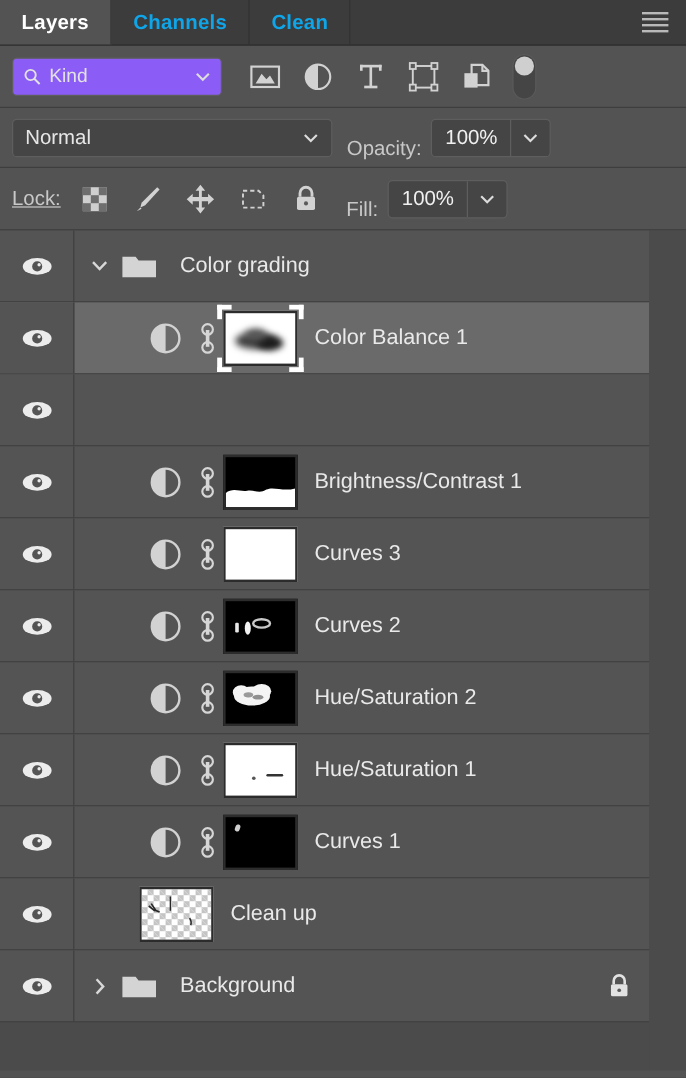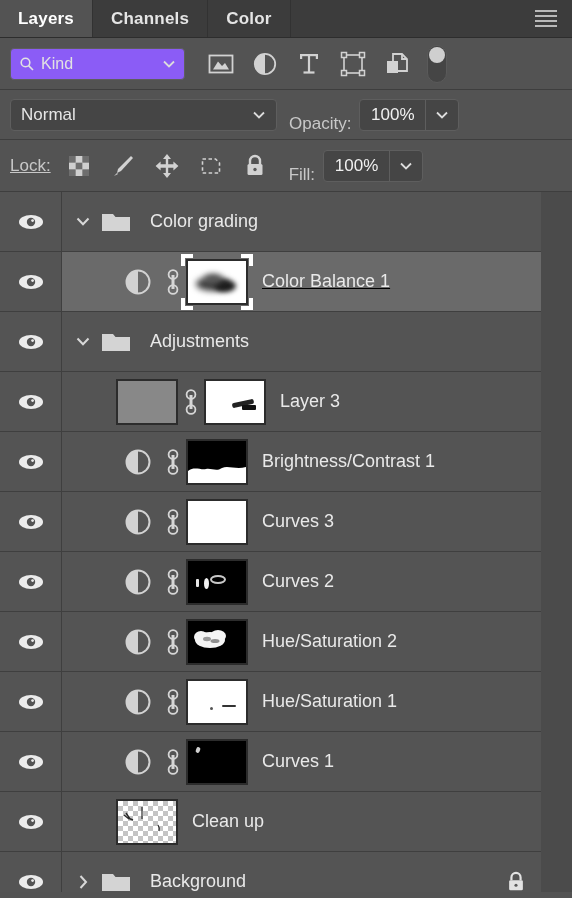--- a/index.html
+++ b/index.html
@@ -22,21 +22,21 @@
     background: #3c3c3c;
     display: flex; align-items: stretch;
     position: relative;
     flex: 0 0 auto;
     border-bottom: 1px solid #2d2d2d;
   }
   .tab {
     display: flex; align-items: center;
     padding: 0 18px;
     font-size: 17px; font-weight: bold;
-    color: #e5e5e5;
+    color: #0ea5e9;
     letter-spacing: .2px;
     border-right: 1px solid #323232;
   }
   .tab.active { background: #535353; color: #ffffff; }
   .tabspacer { flex: 1 1 auto; border-right: none; }
   .hamburger {
     width: 40px; display: flex; flex-direction: column;
     justify-content: center; align-items: center; gap: 3px;
     margin-right: 6px;
   }
@@ -123,21 +123,21 @@
     flex: 1 1 auto; position: relative;
     background: #4b4b4b; overflow: hidden;
   }
   .layerrow {
     display: flex; align-items: stretch;
     height: 60px;
     background: #545454;
     border-bottom: 1px solid #3f3f3f;
     width: 541px;
   }
-  .layerrow.selected { background: #6a6a6a; text-decoration: underline; }
+  .layerrow.selected { background: #6a6a6a; }
   .eyecell {
     width: 62px; flex: 0 0 62px;
     display: flex; align-items: center; justify-content: center;
     border-right: 1px solid #3f3f3f;
   }
   .layerrow.selected .eyecell { background: #545454; }
   .rowbody {
     flex: 1 1 auto; display: flex; align-items: center;
     padding-left: 8px; position: relative;
   }
@@ -193,21 +193,21 @@
 <div id="panel">
 
   <div class="tabbar">
     <div class="tab active">
       <span>Layers</span>
     </div>
     <div class="tab">
       <span>Channels</span>
     </div>
     <div class="tab">
-      <span>Color</span>
+      <span>Clean</span>
     </div>
     <div class="tab tabspacer"></div>
     <div class="hamburger">
       <span></span>
         <span></span>
         <span></span>
         <span></span>
     </div>
   </div>
 
@@ -401,66 +401,28 @@
             <b style="left:0;bottom:0;width:12px;height:4px;"></b>
             <b style="left:0;bottom:0;width:4px;height:12px;"></b>
             <b style="right:0;bottom:0;width:12px;height:4px;"></b>
             <b style="right:0;bottom:0;width:4px;height:12px;"></b>
           </div>
         </div>
         <span class="lname">Color Balance 1</span>
       </div>
     </div>
 
-    <div class="layerrow">
-      <div class="eyecell">
-        <svg width="28" height="18" viewBox="0 0 28 18">
-          <ellipse cx="14" cy="9" rx="12" ry="7" fill="#ececec"></ellipse>
-          <circle cx="14" cy="9" r="4.2" fill="#545454"></circle>
-          <circle cx="15.6" cy="7.6" r="1.4" fill="#ececec"></circle>
-        </svg>
-      </div>
-      <div class="rowbody">
-        <div class="discl">
-          <svg width="16" height="11" viewBox="0 0 16 11">
-            <polyline points="2.5,2.5 8,8.2 13.5,2.5" fill="none" stroke="#d8d8d8" stroke-width="2"></polyline>
-          </svg>
-        </div>
-        <div class="folder">
-          <svg width="32" height="26" viewBox="0 0 32 26">
-            <path d="M2 5 h11 l2.5 3 H30 v14 H2 Z" fill="#d4d4d4"></path>
-          </svg>
-        </div>
-        <span class="lname">Adjustments</span>
-      </div>
-    </div>
-
-    <div class="layerrow">
-      <div class="eyecell">
-        <svg width="28" height="18" viewBox="0 0 28 18">
-          <ellipse cx="14" cy="9" rx="12" ry="7" fill="#ececec"></ellipse>
-          <circle cx="14" cy="9" r="4.2" fill="#545454"></circle>
-          <circle cx="15.6" cy="7.6" r="1.4" fill="#ececec"></circle>
-        </svg>
-      </div>
-      <div class="rowbody">
-        <div class="indent"></div>
-        <div class="thumb noise"></div>
-        <div class="linkicon">
-          <svg width="16" height="30" viewBox="0 0 16 30">
-            <circle cx="8" cy="7.5" r="4.4" fill="none" stroke="#d6d6d6" stroke-width="1.8"></circle>
-            <circle cx="8" cy="22.5" r="4.4" fill="none" stroke="#d6d6d6" stroke-width="1.8"></circle>
-            <rect x="6.5" y="8" width="3" height="14" fill="#d6d6d6"></rect>
-          </svg>
-        </div>
-        <div class="thumb whitem">
-          <div class="blob" style="left:26px;top:20px;width:22px;height:5px;background:#222;border-radius:2px;transform:rotate(-12deg);"></div>
-          <div class="blob" style="left:36px;top:24px;width:14px;height:5px;background:#111;border-radius:1px;"></div>
-        </div>
-        <span class="lname">Layer 3</span>
+
+    <div class="layerrow">
+      <div class="eyecell">
+        <svg width="28" height="18" viewBox="0 0 28 18">
+          <ellipse cx="14" cy="9" rx="12" ry="7" fill="#ececec"></ellipse>
+          <circle cx="14" cy="9" r="4.2" fill="#545454"></circle>
+          <circle cx="15.6" cy="7.6" r="1.4" fill="#ececec"></circle>
+        </svg>
       </div>
     </div>
 
     <div class="layerrow">
       <div class="eyecell">
         <svg width="28" height="18" viewBox="0 0 28 18">
           <ellipse cx="14" cy="9" rx="12" ry="7" fill="#ececec"></ellipse>
           <circle cx="14" cy="9" r="4.2" fill="#545454"></circle>
           <circle cx="15.6" cy="7.6" r="1.4" fill="#ececec"></circle>
         </svg>

